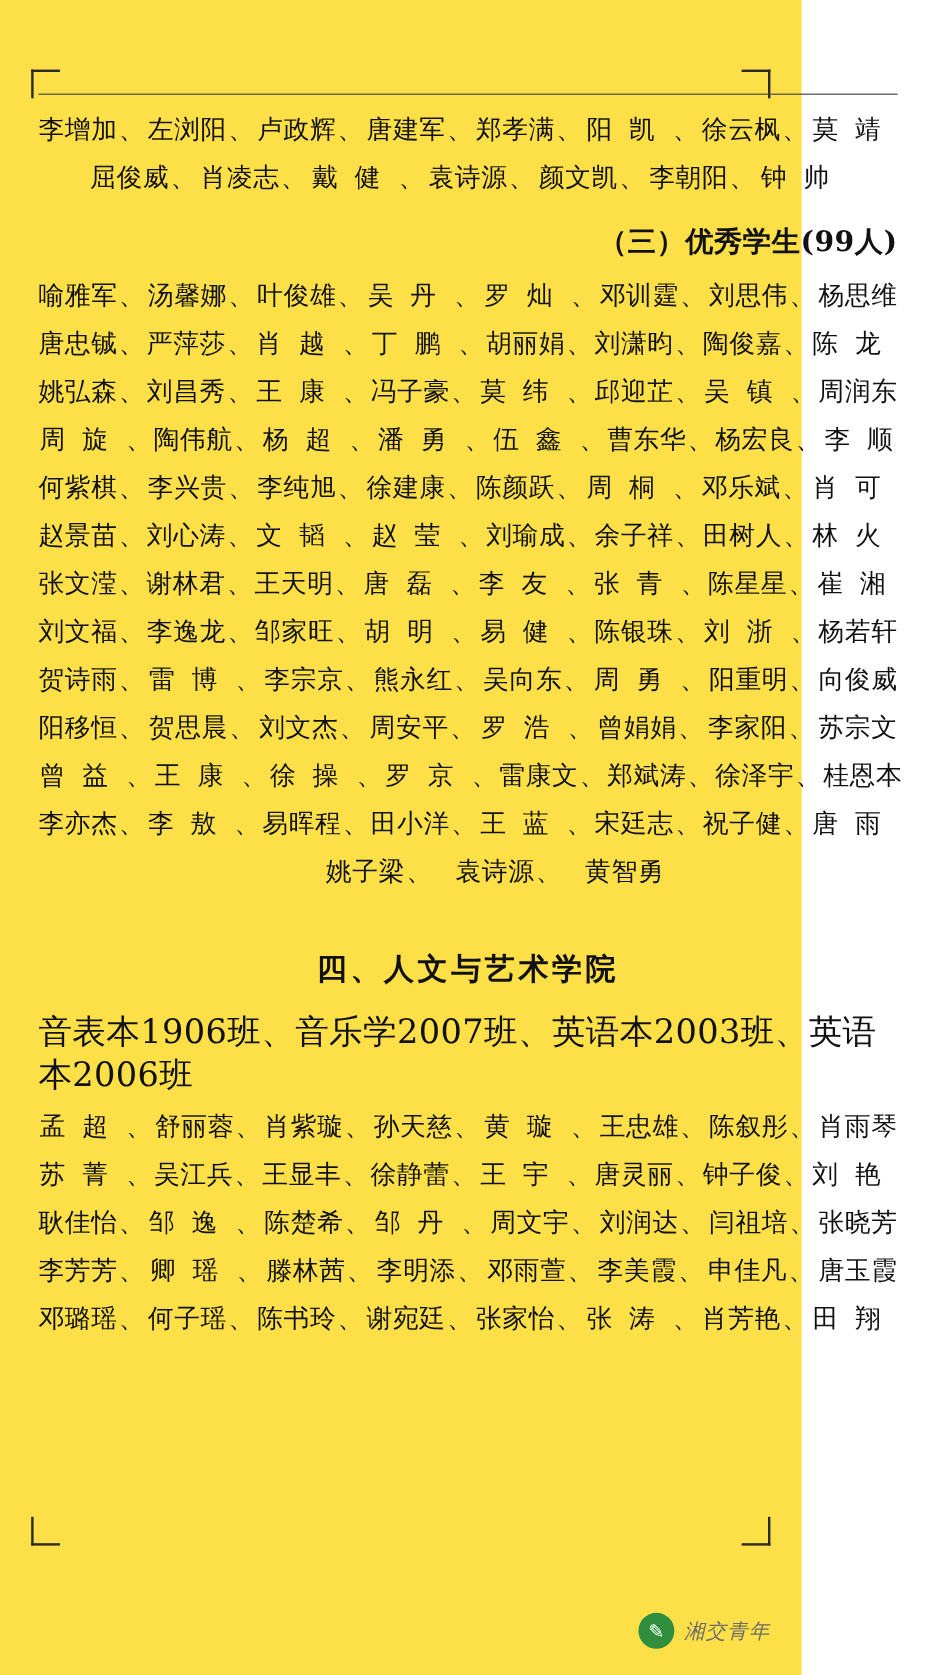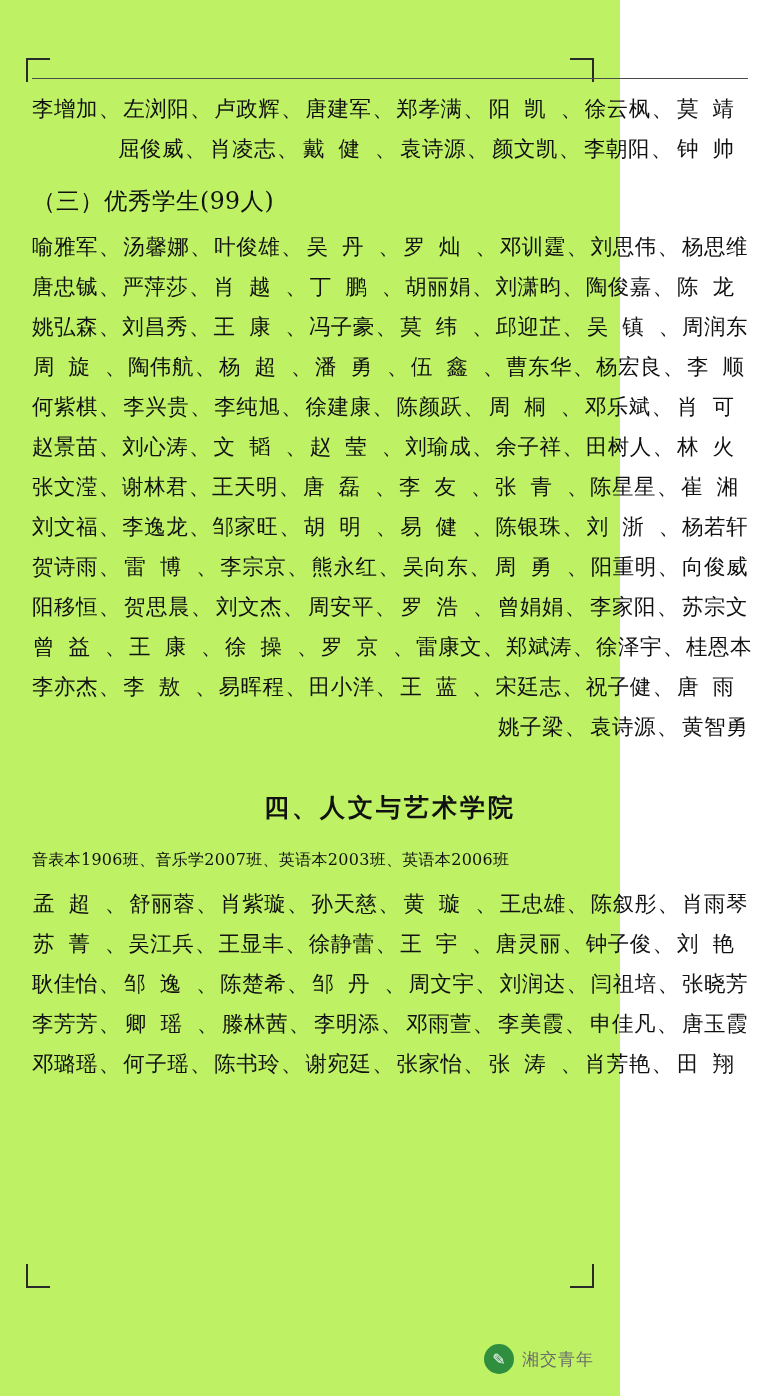--- a/index.html
+++ b/index.html
@@ -12,23 +12,23 @@
     height: 1396px;
     position: relative;
     font-family: "DejaVu Serif", "Liberation Serif", serif;
     color: #111111;
     overflow: hidden;
   }
 
   .page {
     position: absolute;
     left: 0; top: 0;
-    width: 620px;
+    width: 668px;
     height: 1396px;
-    background: #bef264;
+    background: #fde047;
   }
 
   
   .crop {
     position: absolute;
     width: 22px;
     height: 22px;
     border-color: #2a2a2a;
     border-style: solid;
     border-width: 0;
@@ -81,27 +81,28 @@
   h2.section {
     text-align: center;
     font-size: 25px;
     font-weight: bold;
     letter-spacing: 3px;
     margin: 44px 0 18px 0;
   }
 
   h3.subsection {
     font-size: 23.5px;
-    font-weight: normal;
+    font-weight: bold;
     margin: 16px 0 10px 0;
     letter-spacing: 0.5px;
+    text-align: right;
   }
 
   .plain-line {
-    font-size: 16px;
+    font-size: 28px;
     line-height: 36px;
     letter-spacing: 0.3px;
     margin: 2px 0 6px 0;
   }
 
   .footer {
     position: absolute;
     right: 26px;
     bottom: 22px;
     display: flex;
@@ -118,20 +119,21 @@
     justify-content: center;
     color: #ffffff;
     font-size: 16px;
     font-family: "DejaVu Sans", "Liberation Sans", sans-serif;
   }
   .footer .fname {
     font-size: 17px;
     color: #6b6b6b;
     font-family: "DejaVu Sans", "Liberation Sans", sans-serif;
     letter-spacing: 1px;
+    font-style: italic;
   }
 </style>
 </head>
 <body>
 
 <div class="page">
 
   <div class="crop tl"></div>
   <div class="crop tr"></div>
   <div class="crop bl"></div>
@@ -168,21 +170,21 @@
             <span class="sep">、</span>
           </span>
           <span class="cell">
             <span class="nm">徐云枫</span>
             <span class="sep">、</span>
           </span>
           <span class="cell">
             <span class="nm w2">莫靖</span>
           </span>
         </div>
-        <div class="name-row" style="justify-content: flex-end; gap: 2px;">
+        <div class="name-row" style="justify-content: center; gap: 2px;">
           <span class="cell">
             <span class="nm">屈俊威</span>
             <span class="sep">、</span>
           </span>
           <span class="cell">
             <span class="nm">肖凌志</span>
             <span class="sep">、</span>
           </span>
           <span class="cell">
             <span class="nm w2">戴健</span>
@@ -598,21 +600,21 @@
             <span class="sep">、</span>
           </span>
           <span class="cell">
             <span class="nm">祝子健</span>
             <span class="sep">、</span>
           </span>
           <span class="cell">
             <span class="nm w2">唐雨</span>
           </span>
         </div>
-        <div class="name-row" style="justify-content: flex-end; gap: 2px; margin-left: 45px;">
+        <div class="name-row" style="justify-content: center; gap: 18px; margin-left: 45px;">
           <span class="cell">
             <span class="nm">姚子梁</span>
             <span class="sep">、</span>
           </span>
           <span class="cell">
             <span class="nm">袁诗源</span>
             <span class="sep">、</span>
           </span>
           <span class="cell">
             <span class="nm">黄智勇</span>

